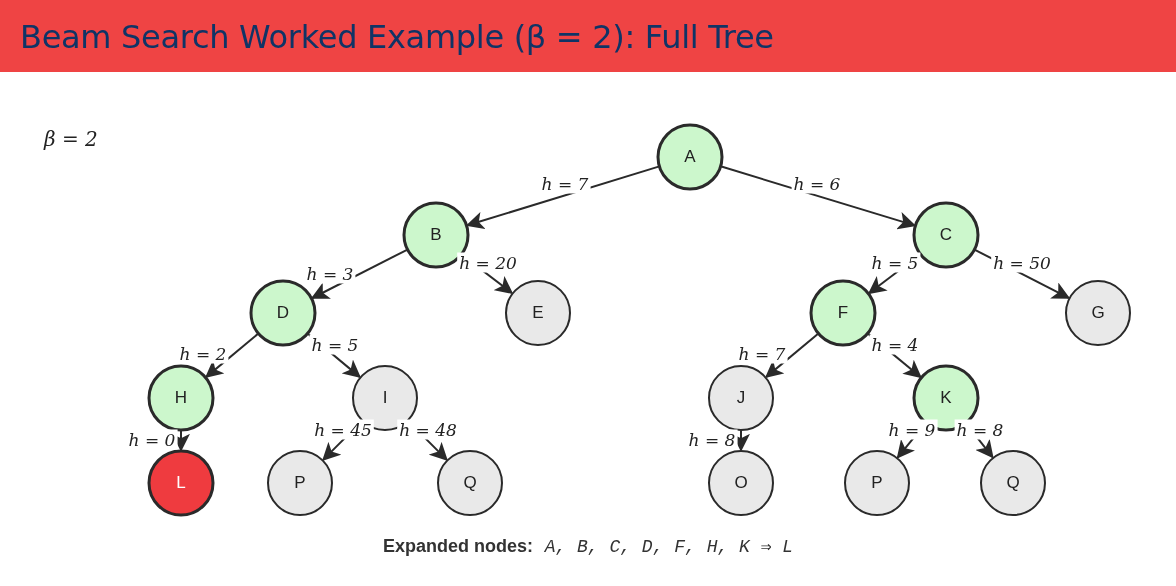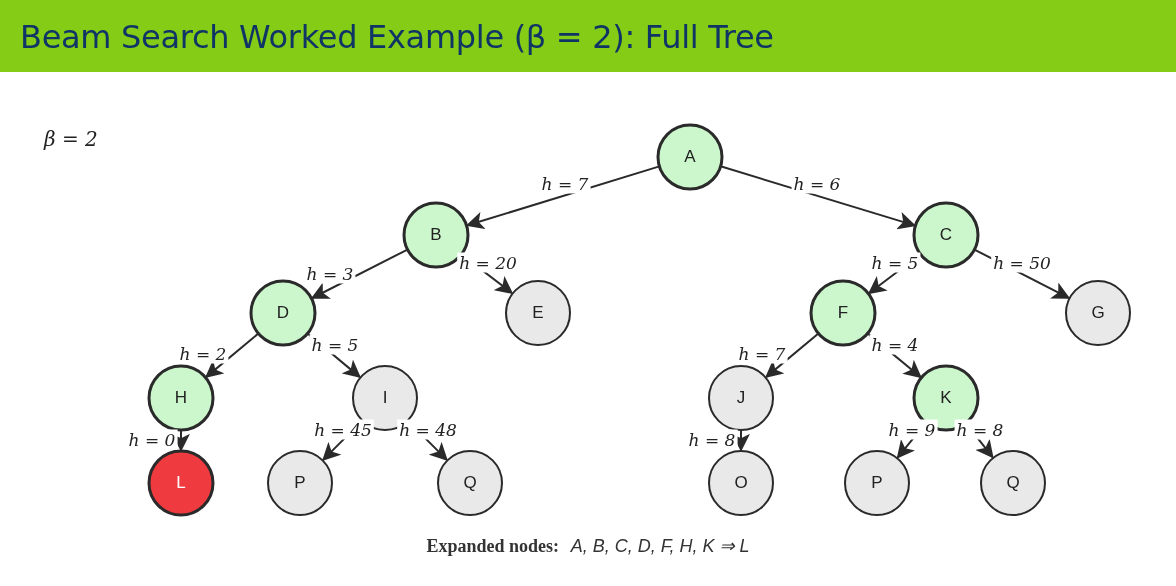--- a/index.html
+++ b/index.html
@@ -1,23 +1,23 @@
 <!DOCTYPE html>
 <html><head>
 <meta charset="utf-8">
 <style>
   html, body { margin:0; padding:0; }
   body { width:1176px; height:586px; background:#ffffff; position:relative; overflow:hidden; font-family:"DejaVu Sans", sans-serif; }
-  .titlebar { position:absolute; left:0; top:0; width:1176px; height:72px; background:#84cc16; }
+  .titlebar { position:absolute; left:0; top:0; width:1176px; height:72px; background:#ef4444; }
   .title { position:absolute; left:20px; top:18px; font-family:"DejaVu Sans", sans-serif; font-size:32px; color:#0f3466; letter-spacing:-0.3px; white-space:nowrap; }
   .beta { position:absolute; left:44px; top:127px; font-family:"DejaVu Serif", serif; font-style:italic; font-size:20px; color:#222; }
   svg#tree { position:absolute; left:0; top:0; }
   .footer { position:absolute; left:0; top:535px; width:1176px; text-align:center; font-size:18px; color:#333; }
-  .footer .lbl { font-family:Liberation Serif, serif; font-weight:bold;text-align:center; }
-  .footer .seq { font-family:Liberation Sans, sans-serif; font-style:italic; margin-left:6px;margin-top:48px; }
+  .footer .lbl { font-family:Liberation Sans, sans-serif; font-weight:bold;text-align:center; }
+  .footer .seq { font-family:Liberation Mono, monospace; font-style:italic; margin-left:6px;margin-top:48px; }
 </style>
 </head>
 <body>
 
 <div class="titlebar">
   <div class="title">Beam Search Worked Example (β = 2): Full Tree</div>
 </div>
 
 <div class="beta">β = 2</div>
 

